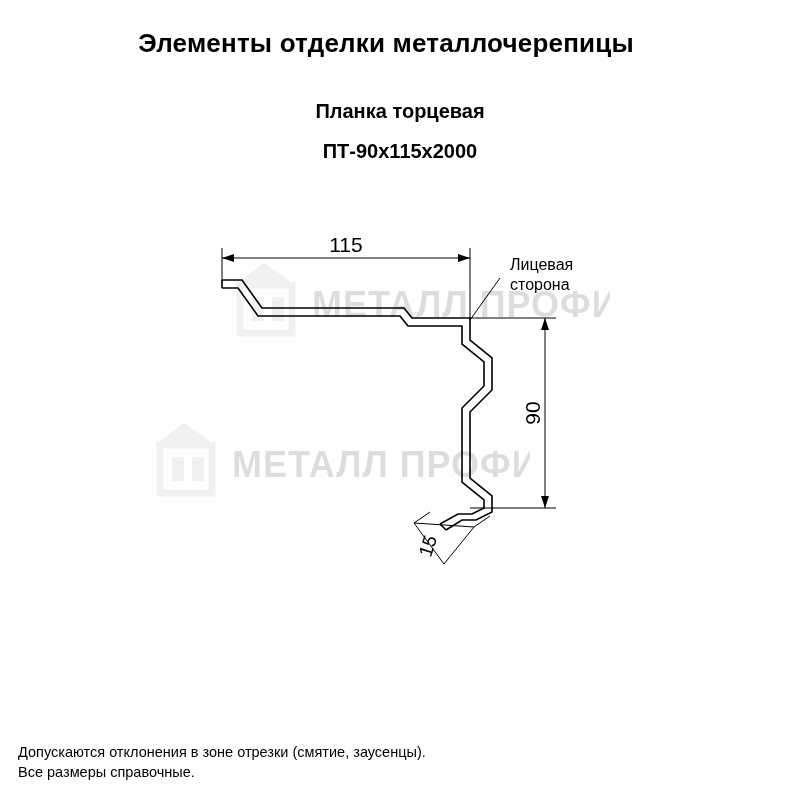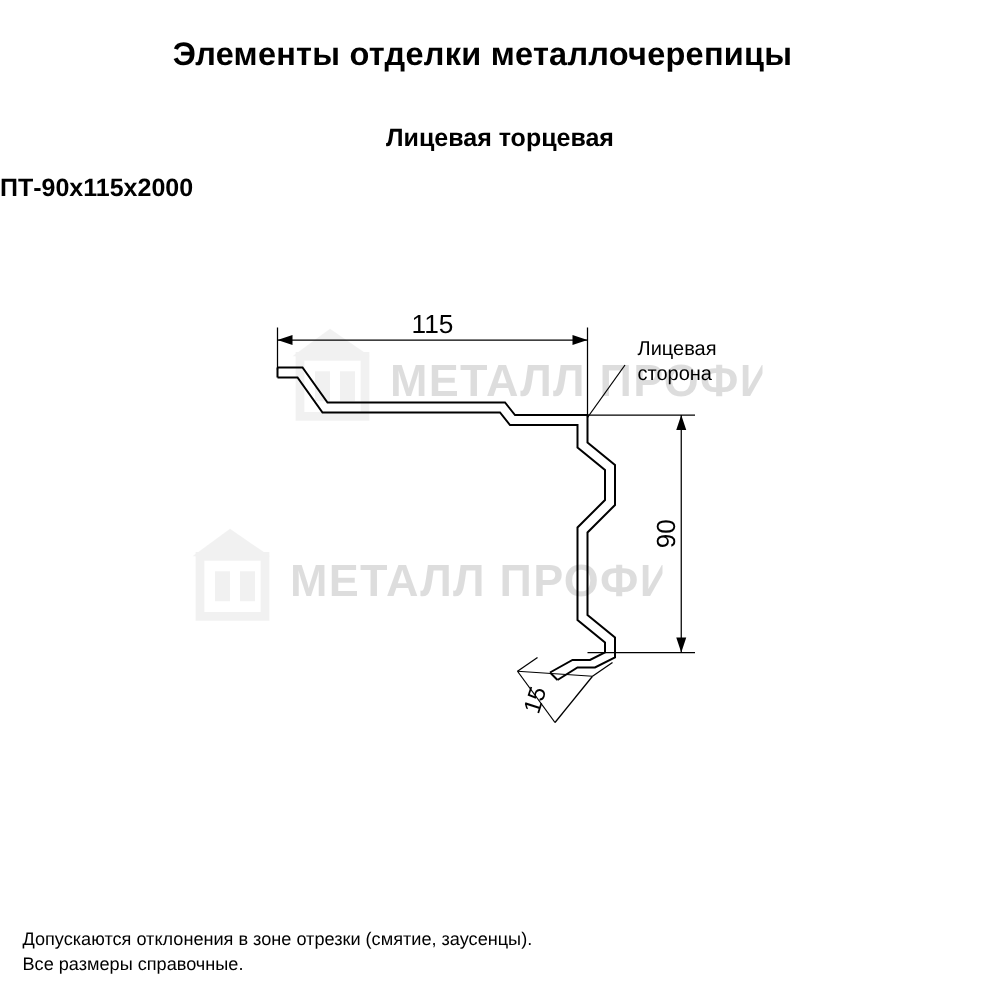--- a/index.html
+++ b/index.html
@@ -37,27 +37,27 @@
     width: 800px;
     text-align: center;
     font-size: 20px;
     font-weight: bold;
   }
   .code {
     position: absolute;
     top: 140px;
     left: 0;
     width: 800px;
-    text-align: left;
+    text-align: center;
     font-size: 20px;
     font-weight: bold;
   }
   .drawing {
     position: absolute;
-    top: 204px;
+    top: 190px;
     left: 0;
     width: 672px;
     height: 430px;
   }
   .watermark {
     position: absolute;
     pointer-events: none;
     opacity: 0.13;
   }
   .wm1 {
@@ -83,21 +83,21 @@
     font-family: "Liberation Sans", sans-serif;
     fill: #000;
   }
 </style>
 </head>
 <body>
 
 <div class="page">
 
   <div class="title">Элементы отделки металлочерепицы</div>
-  <div class="subtitle">Лицевая торцевая</div>
+  <div class="subtitle">Планка торцевая</div>
   <div class="code">ПТ-90х115х2000</div>
 
   <div class="watermark wm1">
     <svg width="380" height="110" viewBox="0 0 380 110">
       <g fill="#9a9a9a">
         <path d="M10 40 h52 v48 h-52 z" fill="none" stroke="#9a9a9a" stroke-width="7"></path>
         <path d="M22 52 h12 v24 h-12 z" fill="#9a9a9a"></path>
         <path d="M42 52 h12 v24 h-12 z" fill="#9a9a9a"></path>
         <path d="M4 40 l30 -22 l32 22 z" fill="#9a9a9a"></path>
       </g>

